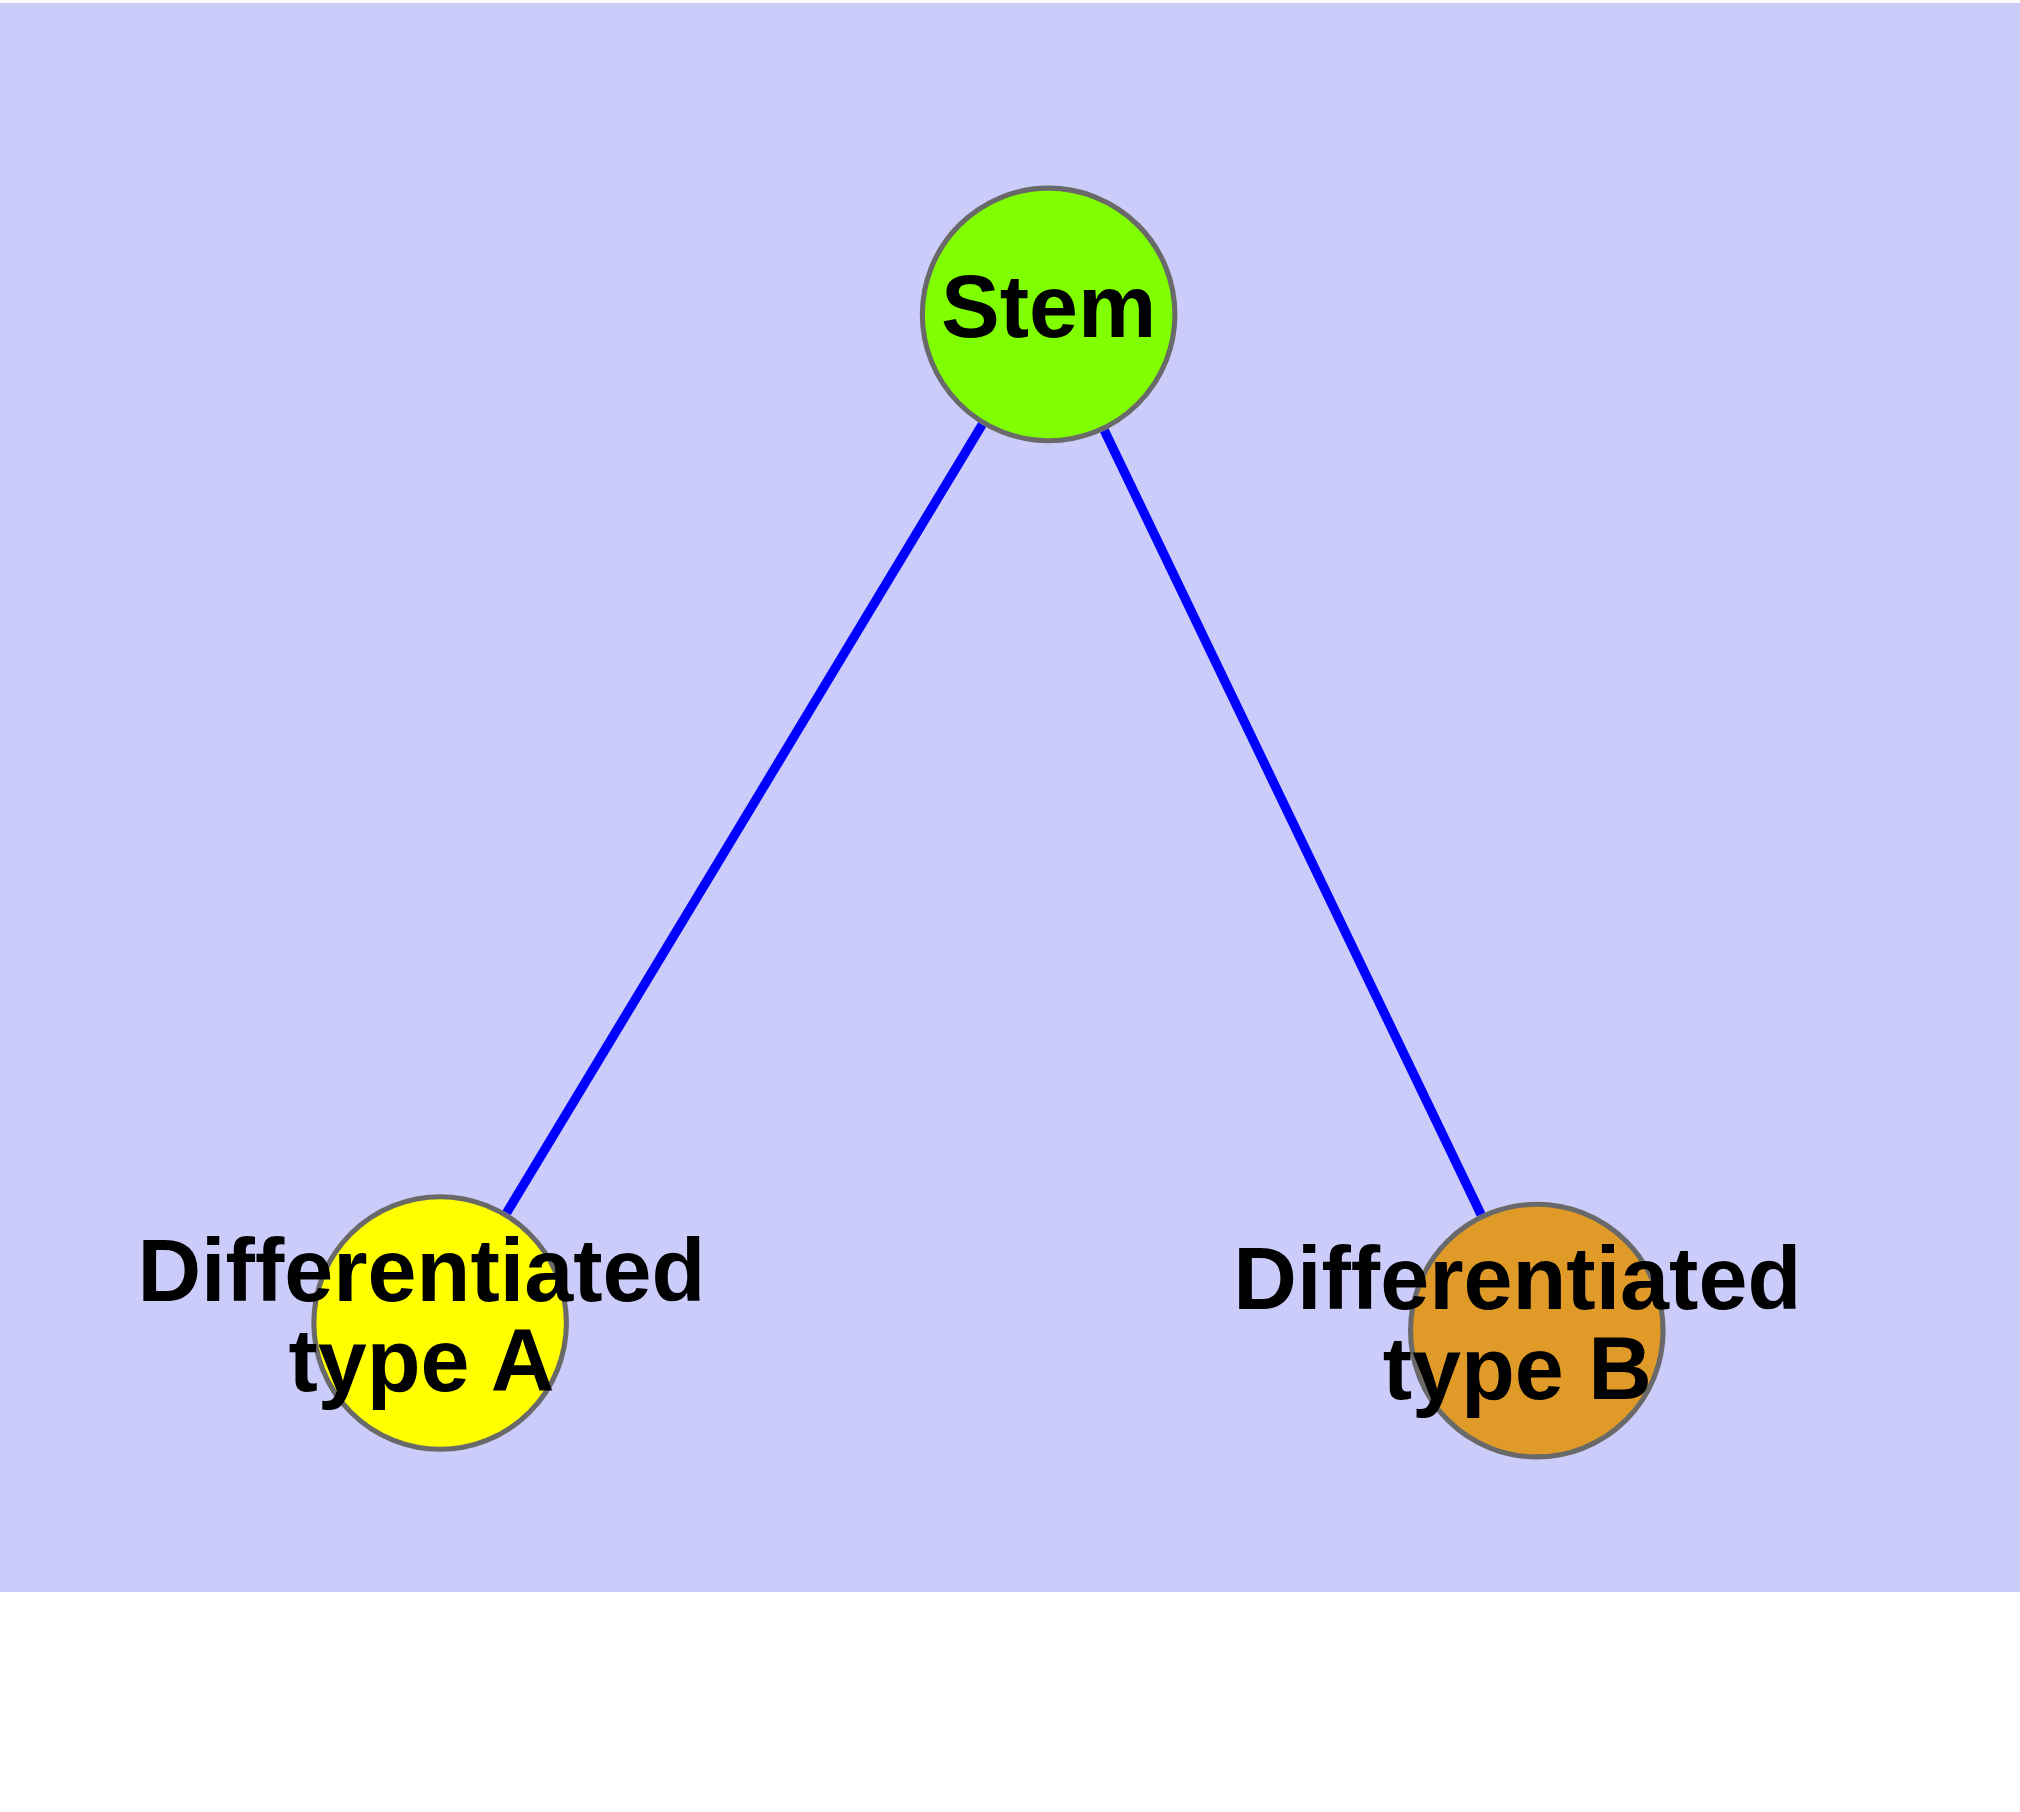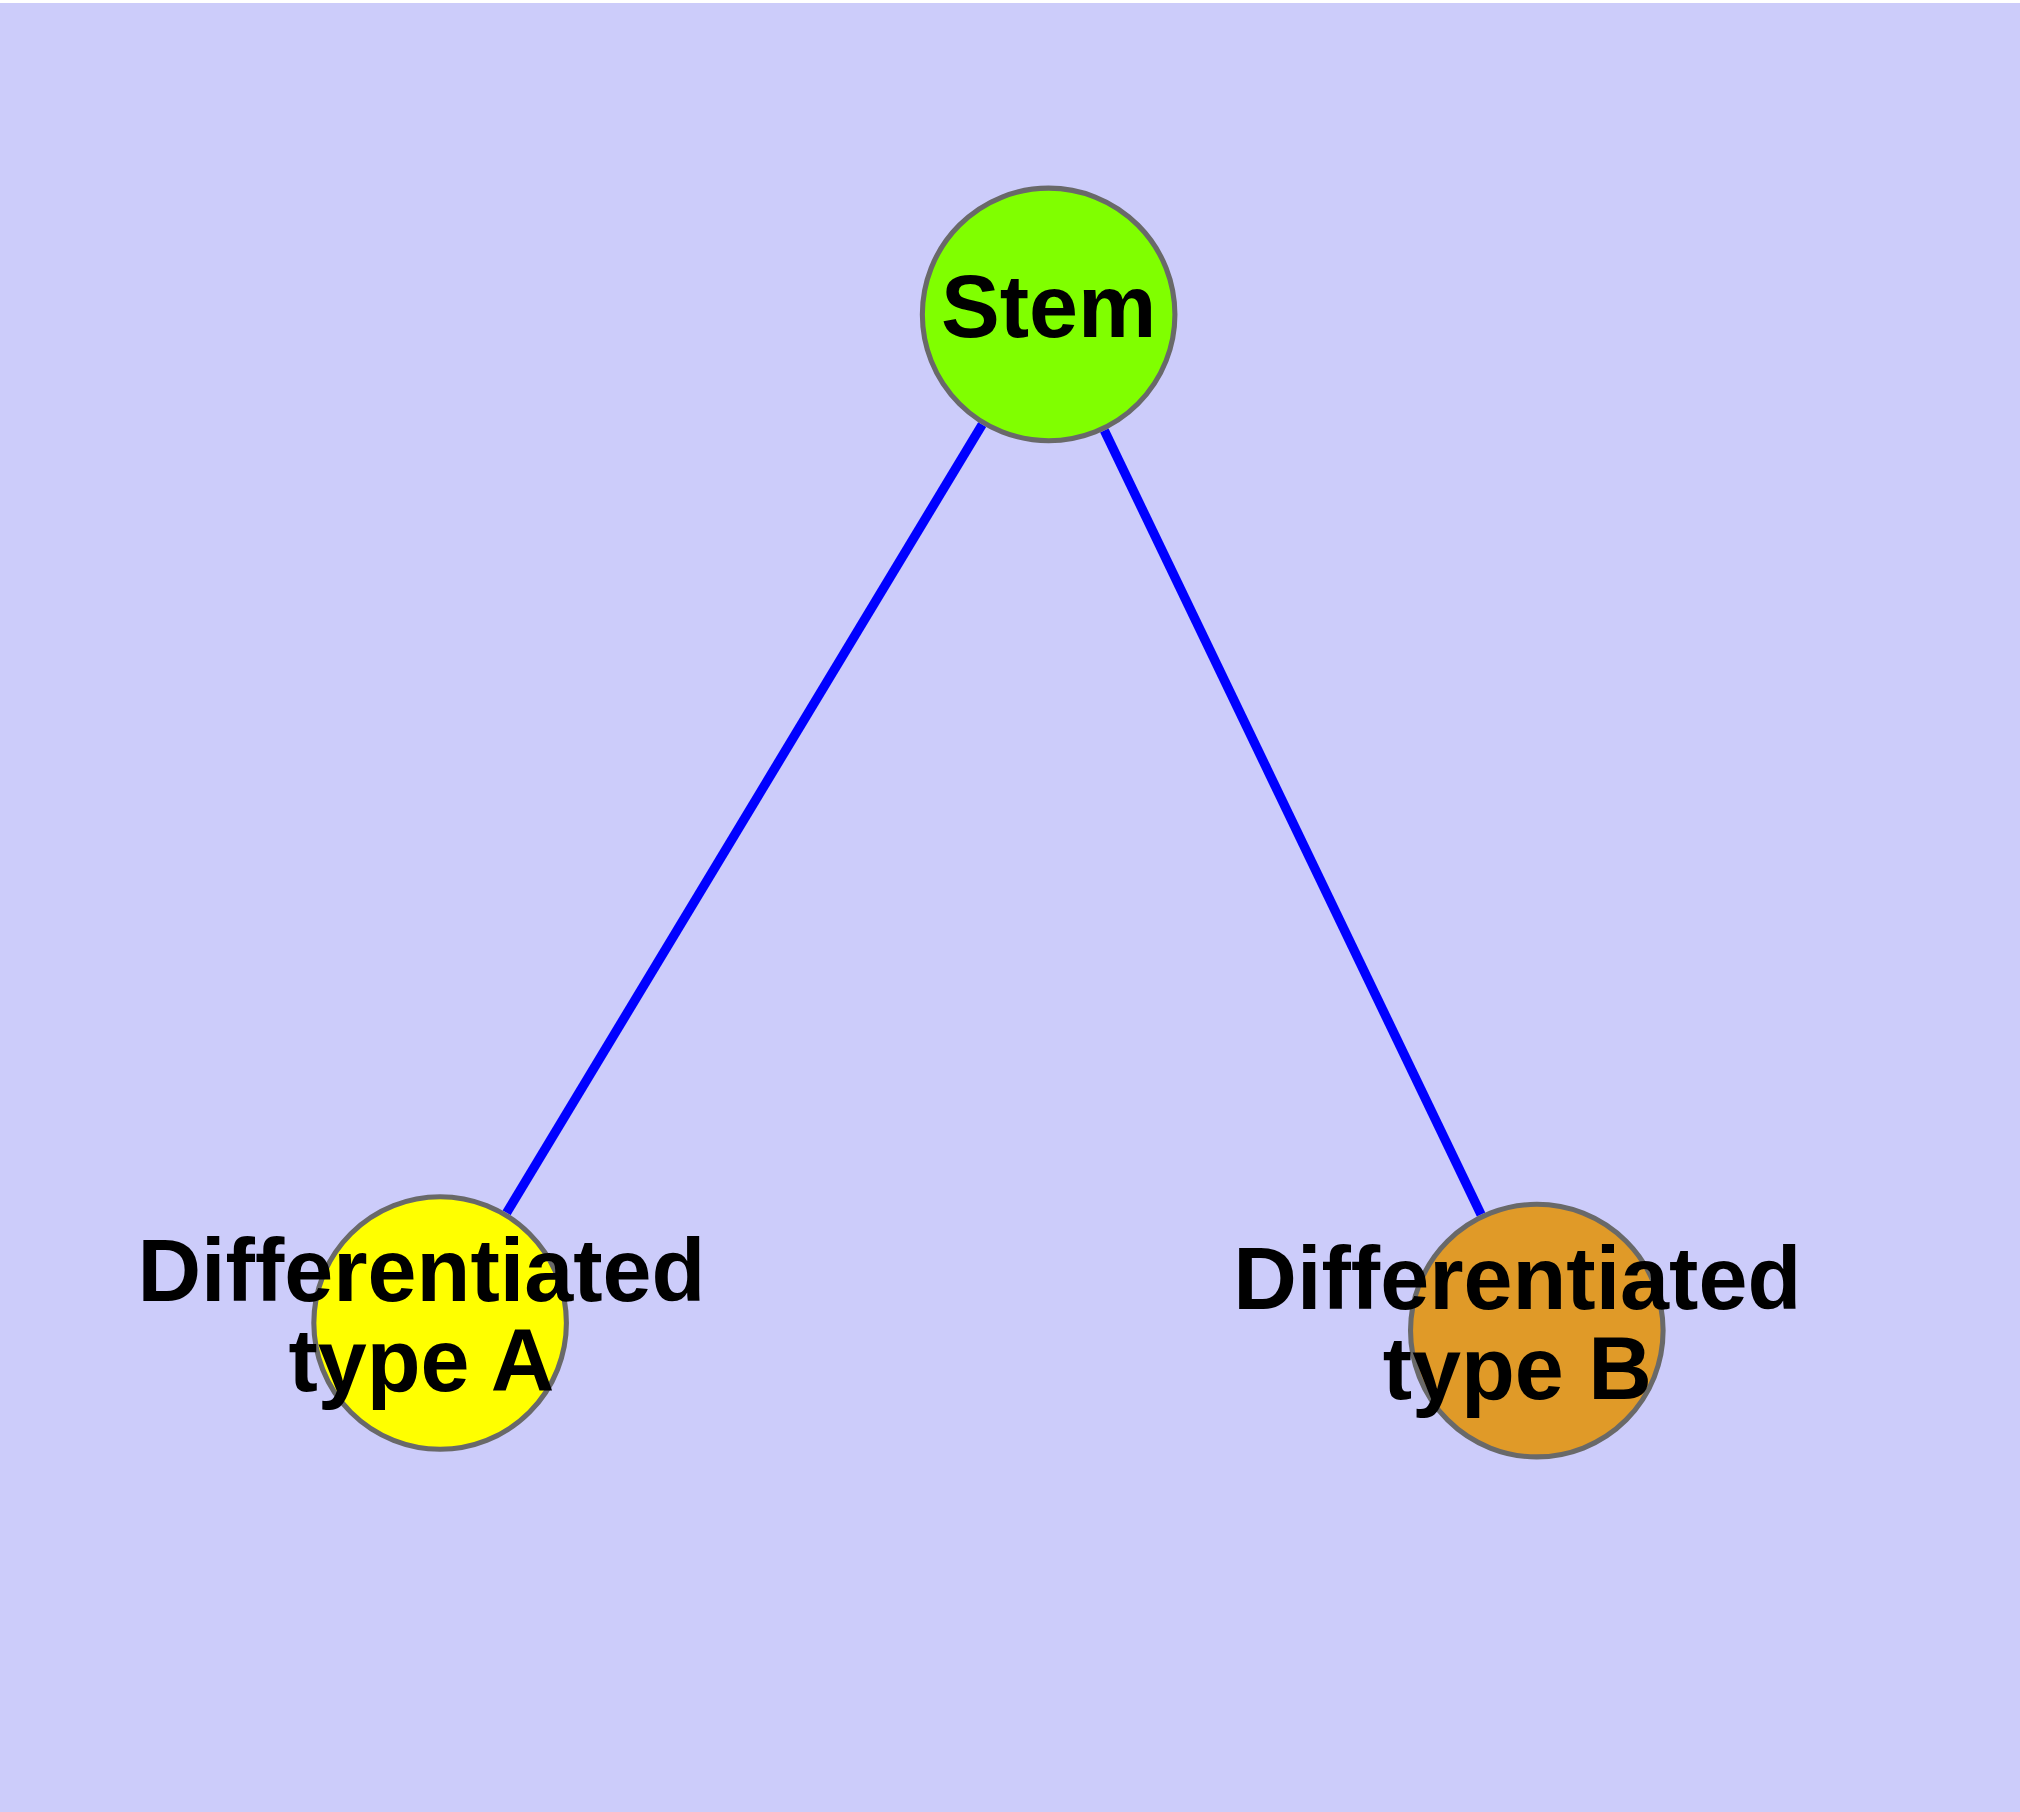--- a/index.html
+++ b/index.html
@@ -48,21 +48,21 @@
     left: 0;
     top: 0;
     width: 2021px;
     height: 3.4px;
     background: #ffffff;
   }
 </style>
 </head>
 <body>
 
-<div id="canvas" style="width: 2021px; height: 1812px; background: rgb(204, 204, 250);">
+<div id="canvas" style="width: 2021px; height: 1592px; background: rgb(204, 204, 250);">
   <div class="top-strip"></div>
 
   <svg id="graph-svg" viewBox="0 0 2384 2138" xmlns="http://www.w3.org/2000/svg">
 
     <defs>
       <mask id="node-mask" maskUnits="userSpaceOnUse" x="0" y="0" width="2384" height="2138">
         <rect x="0" y="0" width="2384" height="2138" fill="#ffffff"></rect>
         <circle id="mask-hole-stem" fill="#000000" cx="1237" cy="371" r="152"></circle>
         <circle id="mask-hole-diff_a" fill="#000000" cx="519" cy="1561" r="152"></circle>
         <circle id="mask-hole-diff_b" fill="#000000" cx="1813" cy="1570" r="152"></circle>

